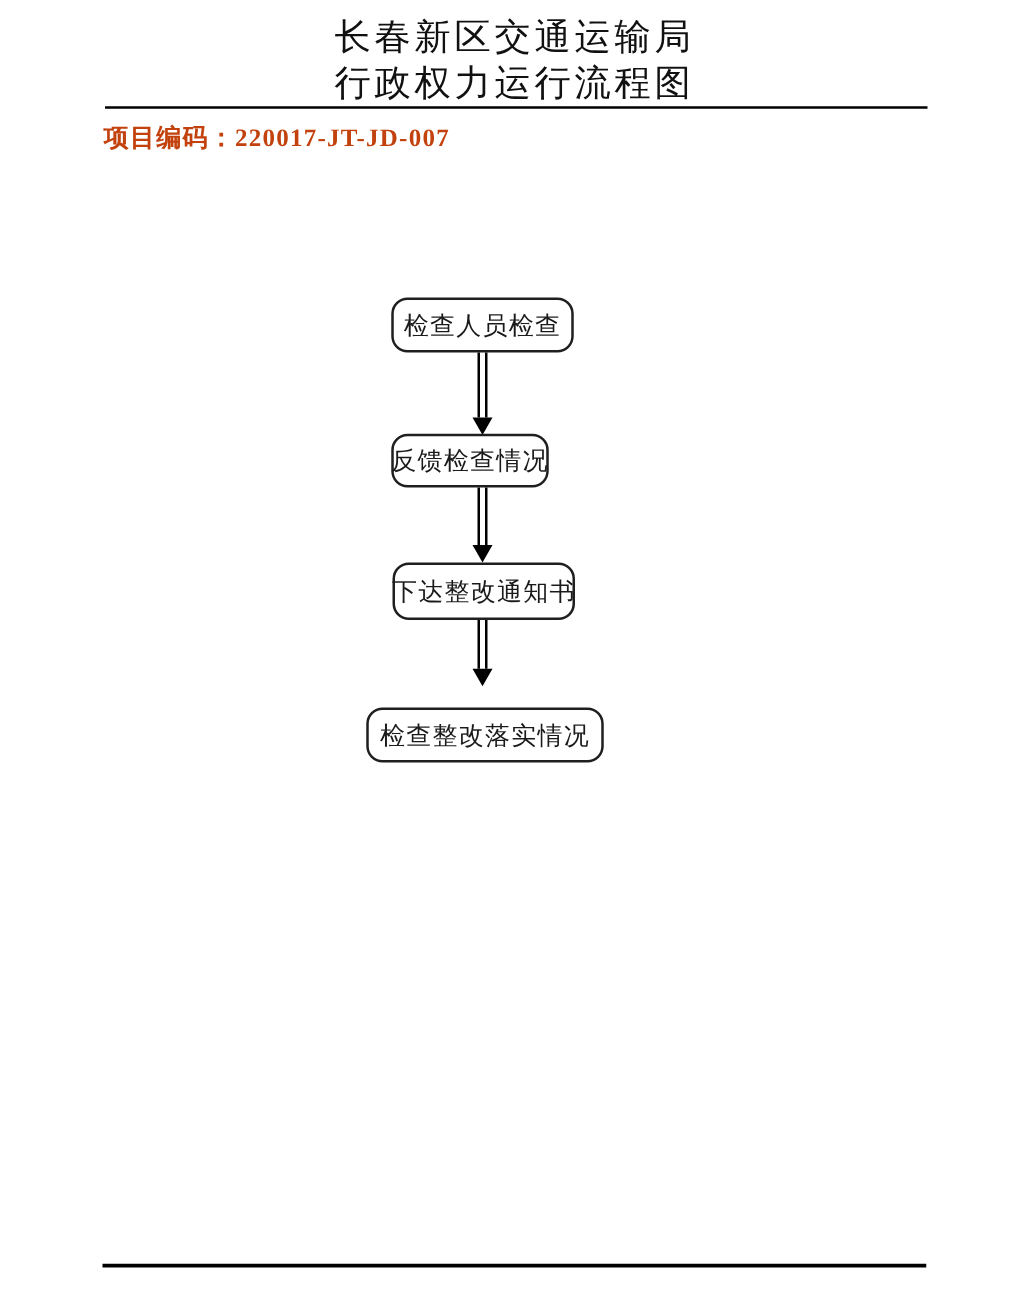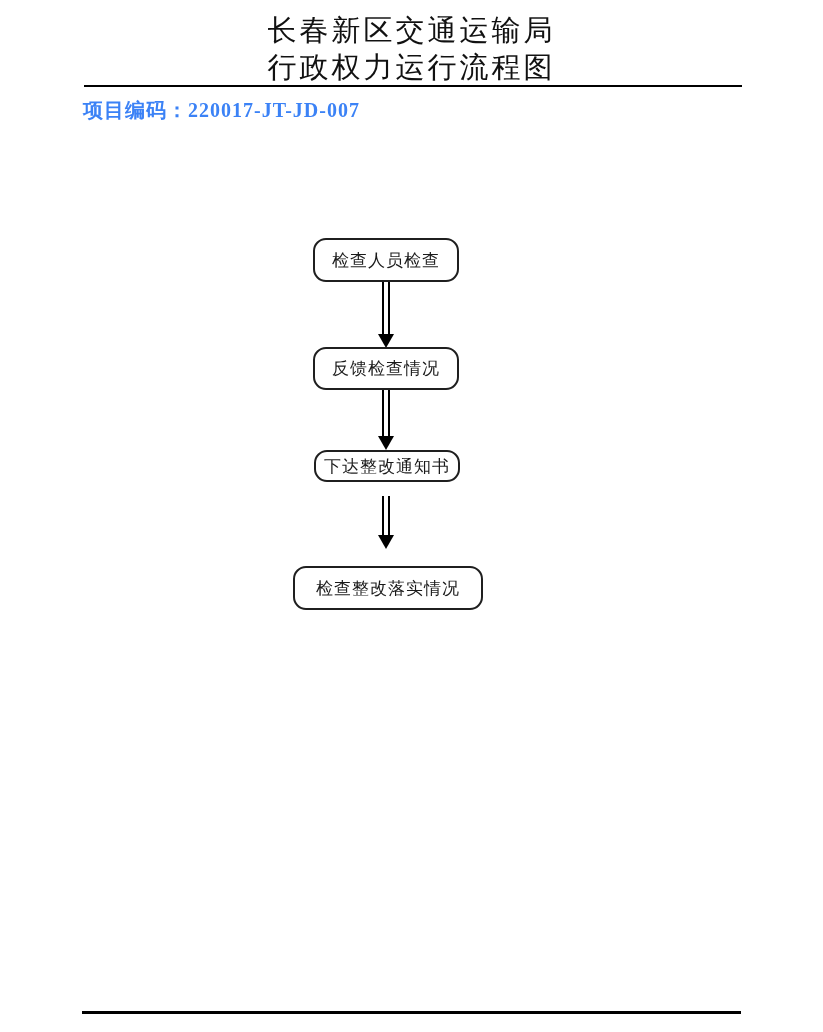--- a/index.html
+++ b/index.html
@@ -39,46 +39,46 @@
     height: 2px;
     background: #000000;
   }
 
   
   .field {
     position: absolute;
     left: 83px;
     font-size: 20px;
     font-weight: 700;
-    color: #3b82f6;
+    color: #c2410c;
     letter-spacing: 1px;
     font-family: "Liberation Serif", serif;
     white-space: nowrap;
   }
   .field-code { top: 97px; }
   .field-name { top: 138px; }
 
   
   .flow-box {
     position: absolute;
     border: 2px solid #1f1f1f;
     border-radius: 13px;
     background: #ffffff;
     display: flex;
     align-items: center;
     justify-content: center;
     font-family: "Liberation Sans", sans-serif;
-    font-size: 17px;
+    font-size: 20px;
     color: #1a1a1a;
     letter-spacing: 1px;
     white-space: nowrap;
   }
   .box1 { left: 313px; top: 238px; width: 146px; height: 44px; }
-  .box2 { left: 313px; top: 347px; width: 146px; height: 43px; }
-  .box3 { left: 314px; top: 450px; width: 146px; height: 32px; }
+  .box2 { left: 313px; top: 347px; width: 126px; height: 43px; }
+  .box3 { left: 314px; top: 450px; width: 146px; height: 46px; }
   .box4 { left: 293px; top: 566px; width: 190px; height: 44px; }
 
   .arrow-shaft {
     position: absolute;
     left: 382px;
     width: 8px;
     border-left: 2px solid #000000;
     border-right: 2px solid #000000;
     background: transparent;
   }

